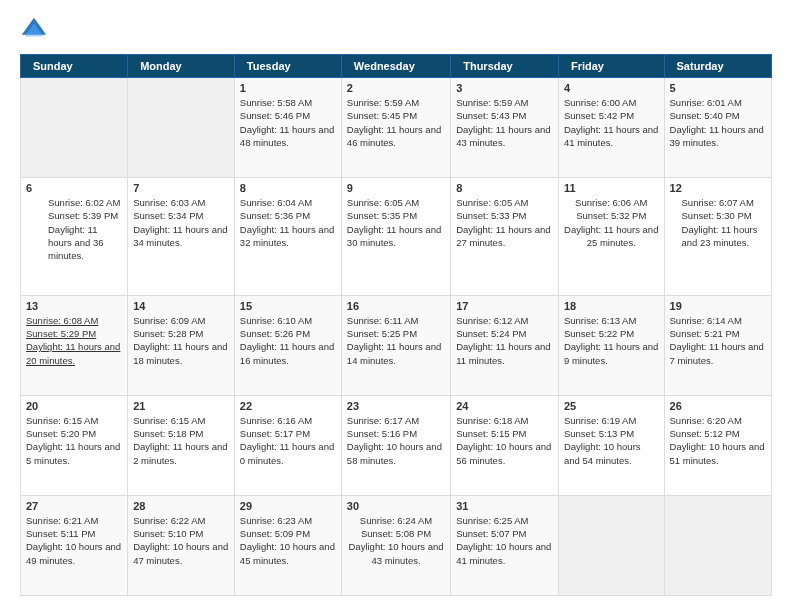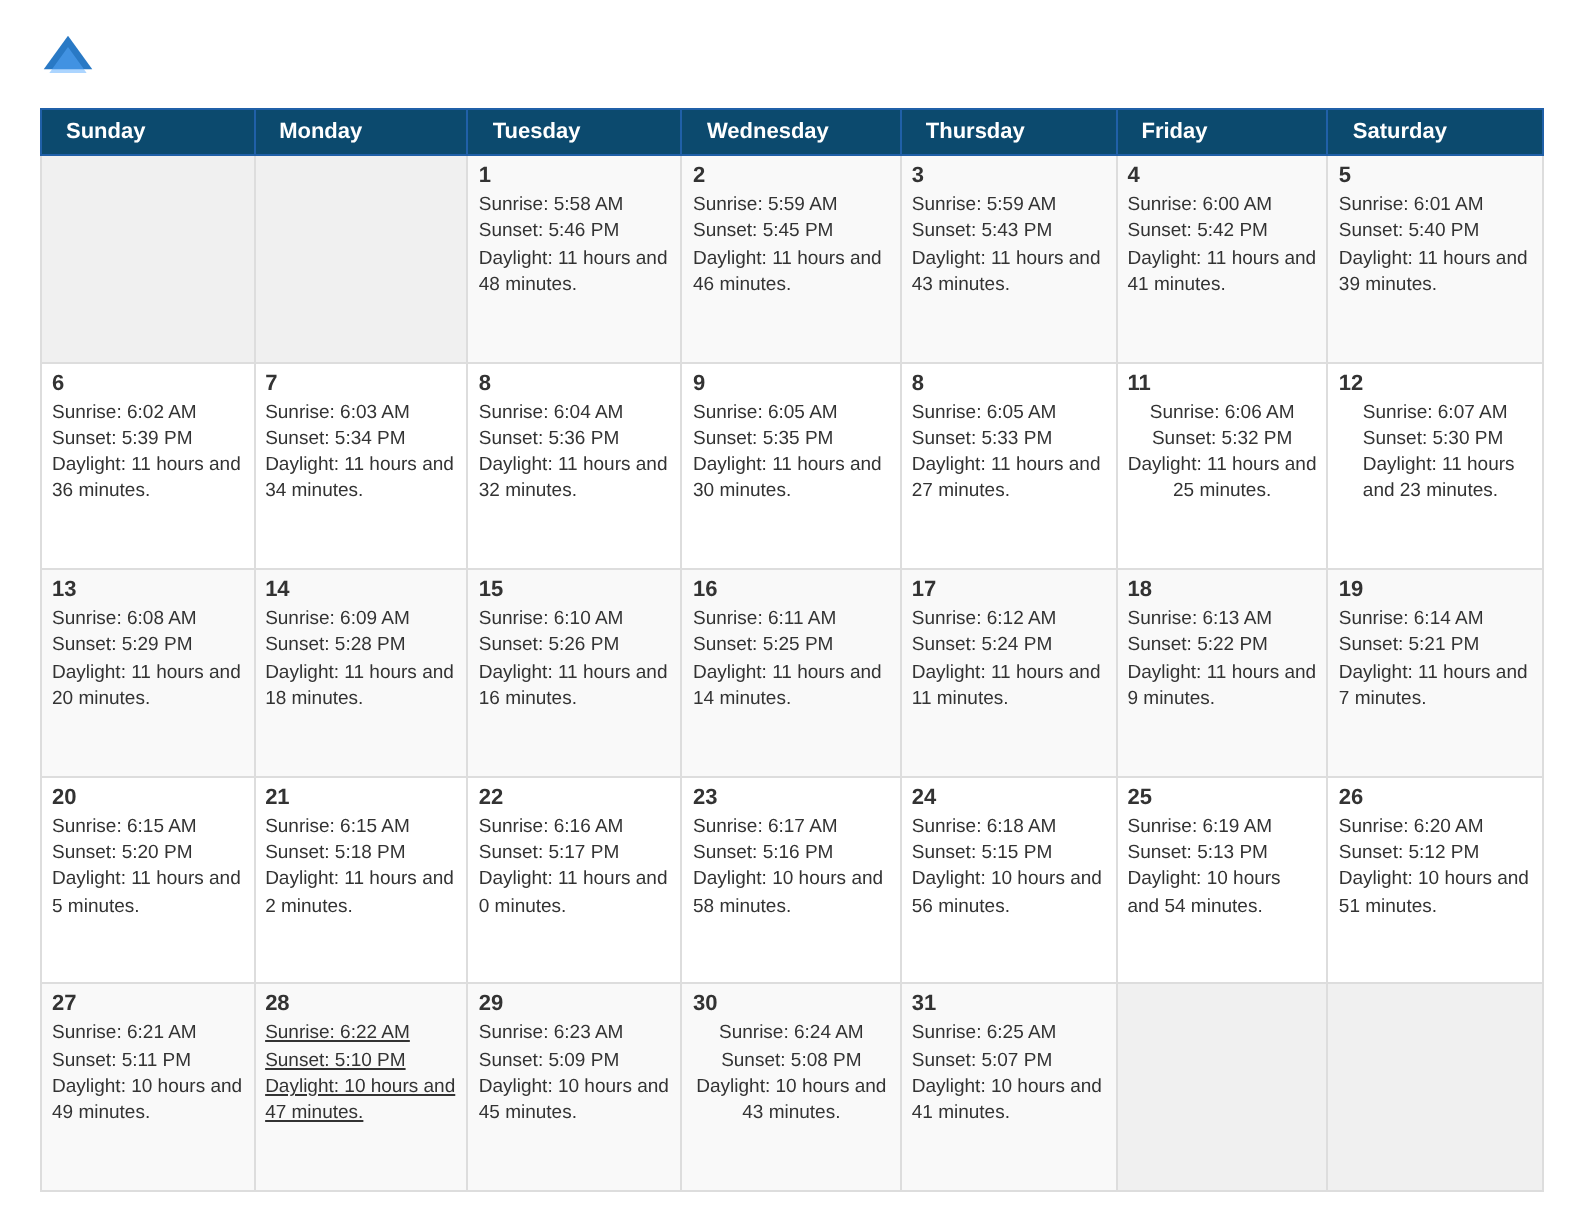--- a/index.html
+++ b/index.html
@@ -163,21 +163,21 @@
           <td>
             <span class="day-number">5</span>
             <div class="day-info" style="white-space: pre-line;">Sunrise: 6:01 AM
 Sunset: 5:40 PM
 Daylight: 11 hours and 39 minutes.</div>
           </td>
         </tr>
         <tr>
           <td>
             <span class="day-number">6</span>
-            <div class="day-info" style="white-space: pre-line;">Sunrise: 6:02 AM
+            <div class="day-info" style="white-space: pre-line; margin-left: 22px;">Sunrise: 6:02 AM
 Sunset: 5:39 PM
 Daylight: 11 hours and 36 minutes.</div>
           </td>
           <td>
             <span class="day-number">7</span>
             <div class="day-info" style="white-space: pre-line;">Sunrise: 6:03 AM
 Sunset: 5:34 PM
 Daylight: 11 hours and 34 minutes.</div>
           </td>
           <td>
@@ -207,21 +207,21 @@
           <td>
             <span class="day-number">12</span>
             <div class="day-info" style="white-space: pre-line; margin-left: 12px;">Sunrise: 6:07 AM
 Sunset: 5:30 PM
 Daylight: 11 hours and 23 minutes.</div>
           </td>
         </tr>
         <tr>
           <td>
             <span class="day-number">13</span>
-            <div class="day-info" style="white-space: pre-line;">Sunrise: 6:08 AM
+            <div class="day-info" style="white-space: pre-line; text-decoration: underline;">Sunrise: 6:08 AM
 Sunset: 5:29 PM
 Daylight: 11 hours and 20 minutes.</div>
           </td>
           <td>
             <span class="day-number">14</span>
             <div class="day-info" style="white-space: pre-line;">Sunrise: 6:09 AM
 Sunset: 5:28 PM
 Daylight: 11 hours and 18 minutes.</div>
           </td>
           <td>
@@ -301,21 +301,21 @@
         </tr>
         <tr>
           <td>
             <span class="day-number">27</span>
             <div class="day-info" style="white-space: pre-line;">Sunrise: 6:21 AM
 Sunset: 5:11 PM
 Daylight: 10 hours and 49 minutes.</div>
           </td>
           <td>
             <span class="day-number">28</span>
-            <div class="day-info" style="white-space: pre-line; text-decoration: underline;">Sunrise: 6:22 AM
+            <div class="day-info" style="white-space: pre-line;">Sunrise: 6:22 AM
 Sunset: 5:10 PM
 Daylight: 10 hours and 47 minutes.</div>
           </td>
           <td>
             <span class="day-number">29</span>
             <div class="day-info" style="white-space: pre-line;">Sunrise: 6:23 AM
 Sunset: 5:09 PM
 Daylight: 10 hours and 45 minutes.</div>
           </td>
           <td>

